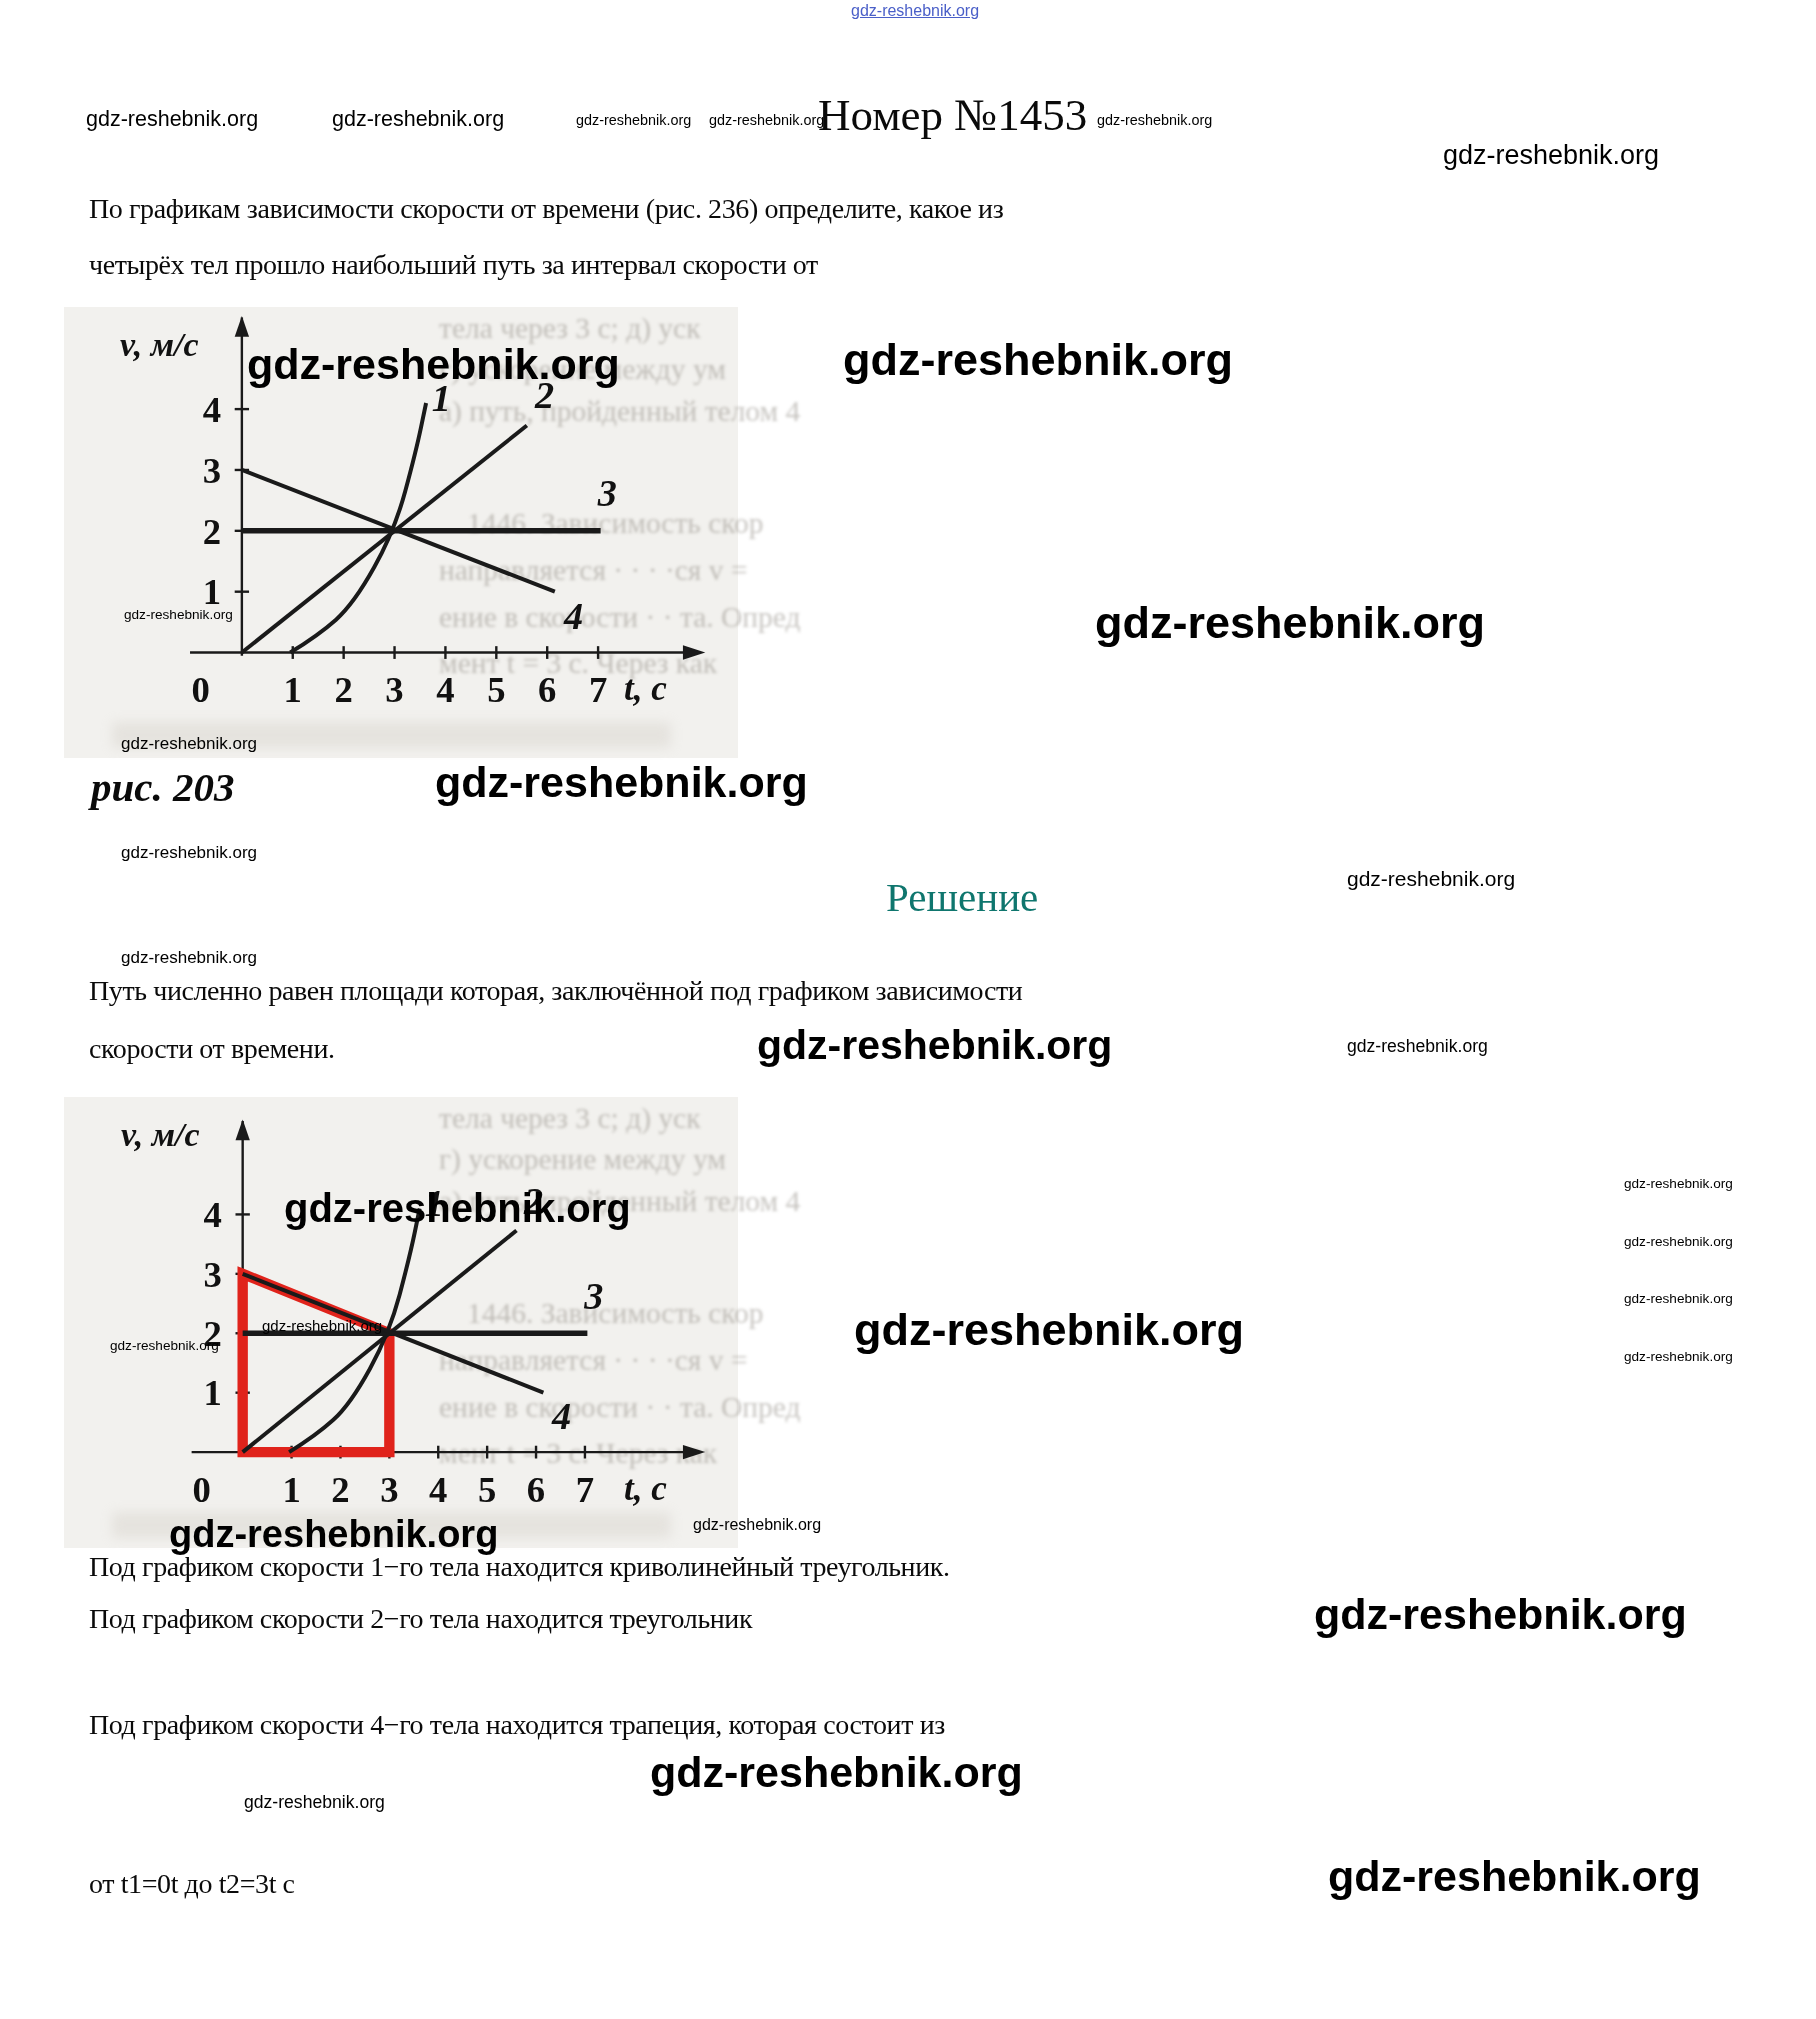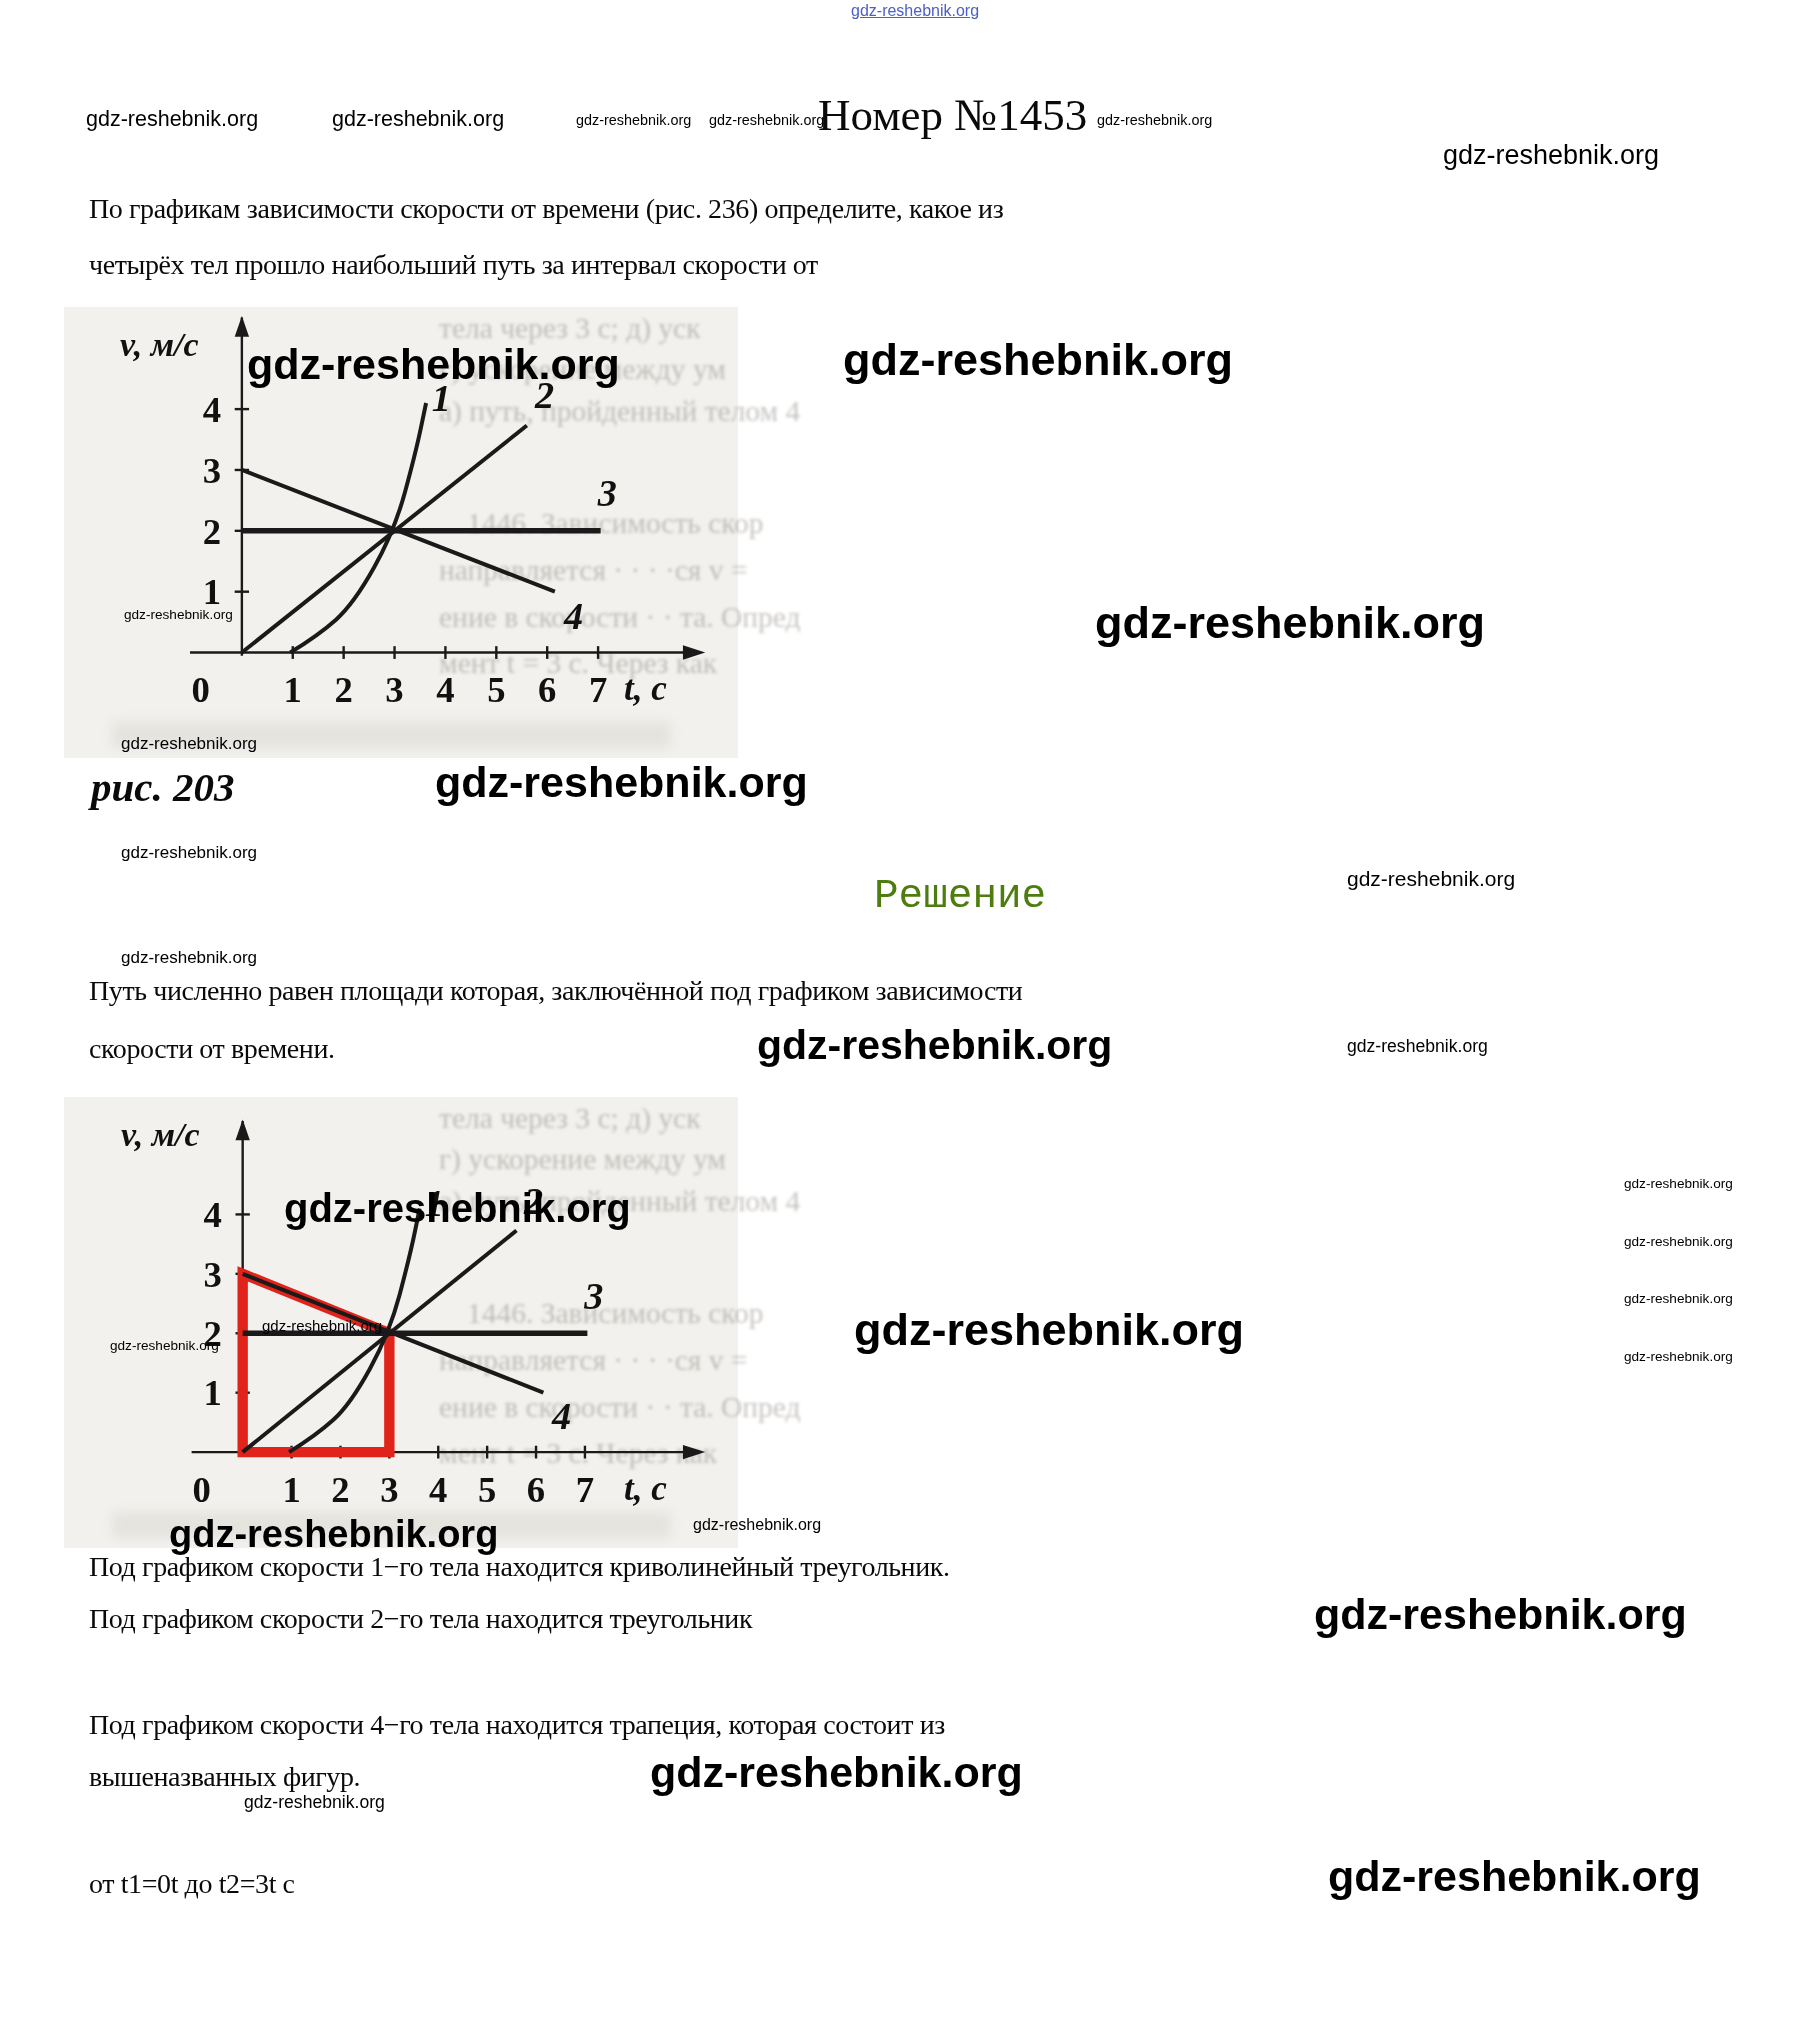--- a/index.html
+++ b/index.html
@@ -2,21 +2,21 @@
 <html style="font-size:12.8px"><head>
 <meta charset="utf-8">
 <style>
   html,body{margin:0;padding:0;background:#ffffff;}
   #page{position:relative;width:1816px;height:2019px;background:#ffffff;overflow:hidden;
         font-family:"Liberation Serif", serif;color:#000;}
   .abs{position:absolute;white-space:nowrap;}
   
   .bodytext{font-family:"Liberation Serif",serif;font-size:28px;letter-spacing:-0.4px;color:#0a0a0a;}
   .title{font-family:"Liberation Serif",serif;font-size:45px;color:#0a0a0a;}
-  .heading{font-family:Liberation Mono, monospace;font-size:41px;color:#4d7c0f;}
+  .heading{font-family:Liberation Serif, serif;font-size:41px;color:#0f766e;margin-left:12px;}
   .caption{font-family:"Liberation Serif",serif;font-size:41px;font-weight:700;font-style:italic;color:#0a0a0a;}
   
   .wm{font-family:"Liberation Sans",sans-serif;color:#000;}
   .wm-blue{font-family:"Liberation Sans",sans-serif;color:#4a5fc8;text-decoration:underline;}
   .wm-big{font-weight:600;}
   
   .graphblock{position:absolute;background:#f2f1ee;}
   .bleed{position:absolute;font-family:"Liberation Serif",serif;font-size:29.5px;color:#8f8a82;
          opacity:.5;filter:blur(1.6px);white-space:nowrap;}
   .bleedband{position:absolute;background:#c9c3ba;opacity:.3;filter:blur(5.6px);}
@@ -167,20 +167,19 @@
   <span class="abs wm" style="left:1624px;top:1234px;font-size:13.6px;">gdz-reshebnik.org</span>
   <span class="abs wm" style="left:1624px;top:1291px;font-size:13.6px;">gdz-reshebnik.org</span>
   <span class="abs wm" style="left:1624px;top:1349px;font-size:13.6px;">gdz-reshebnik.org</span>
   <span class="abs wm wm-big" style="left:169px;top:1513px;font-size:38px;">gdz-reshebnik.org</span>
   <span class="abs wm" style="left:693px;top:1516px;font-size:16px;">gdz-reshebnik.org</span>
 
   <span class="abs bodytext" style="left:89px;top:1551px;">Под графиком скорости 1−го тела находится криволинейный треугольник.</span>
   <span class="abs bodytext" style="left:89px;top:1603px;">Под графиком скорости 2−го тела находится треугольник</span>
   <span class="abs wm wm-big" style="left:1314px;top:1590px;font-size:43px;">gdz-reshebnik.org</span>
   <span class="abs bodytext" style="left:89px;top:1709px;">Под графиком скорости 4−го тела находится трапеция, которая состоит из</span>
-  <span class="abs bodytext" style="left:89px;top:1761px;">вышеназванных фигур.</span>
   <span class="abs wm wm-big" style="left:650px;top:1748px;font-size:43px;">gdz-reshebnik.org</span>
   <span class="abs wm" style="left:244px;top:1792px;font-size:17.6px;">gdz-reshebnik.org</span>
   <span class="abs bodytext" style="left:89px;top:1868px;">от t1=0t до t2=3t с</span>
   <span class="abs wm wm-big" style="left:1328px;top:1852px;font-size:43px;">gdz-reshebnik.org</span>
 
 </div>
 
 
 </body></html>

